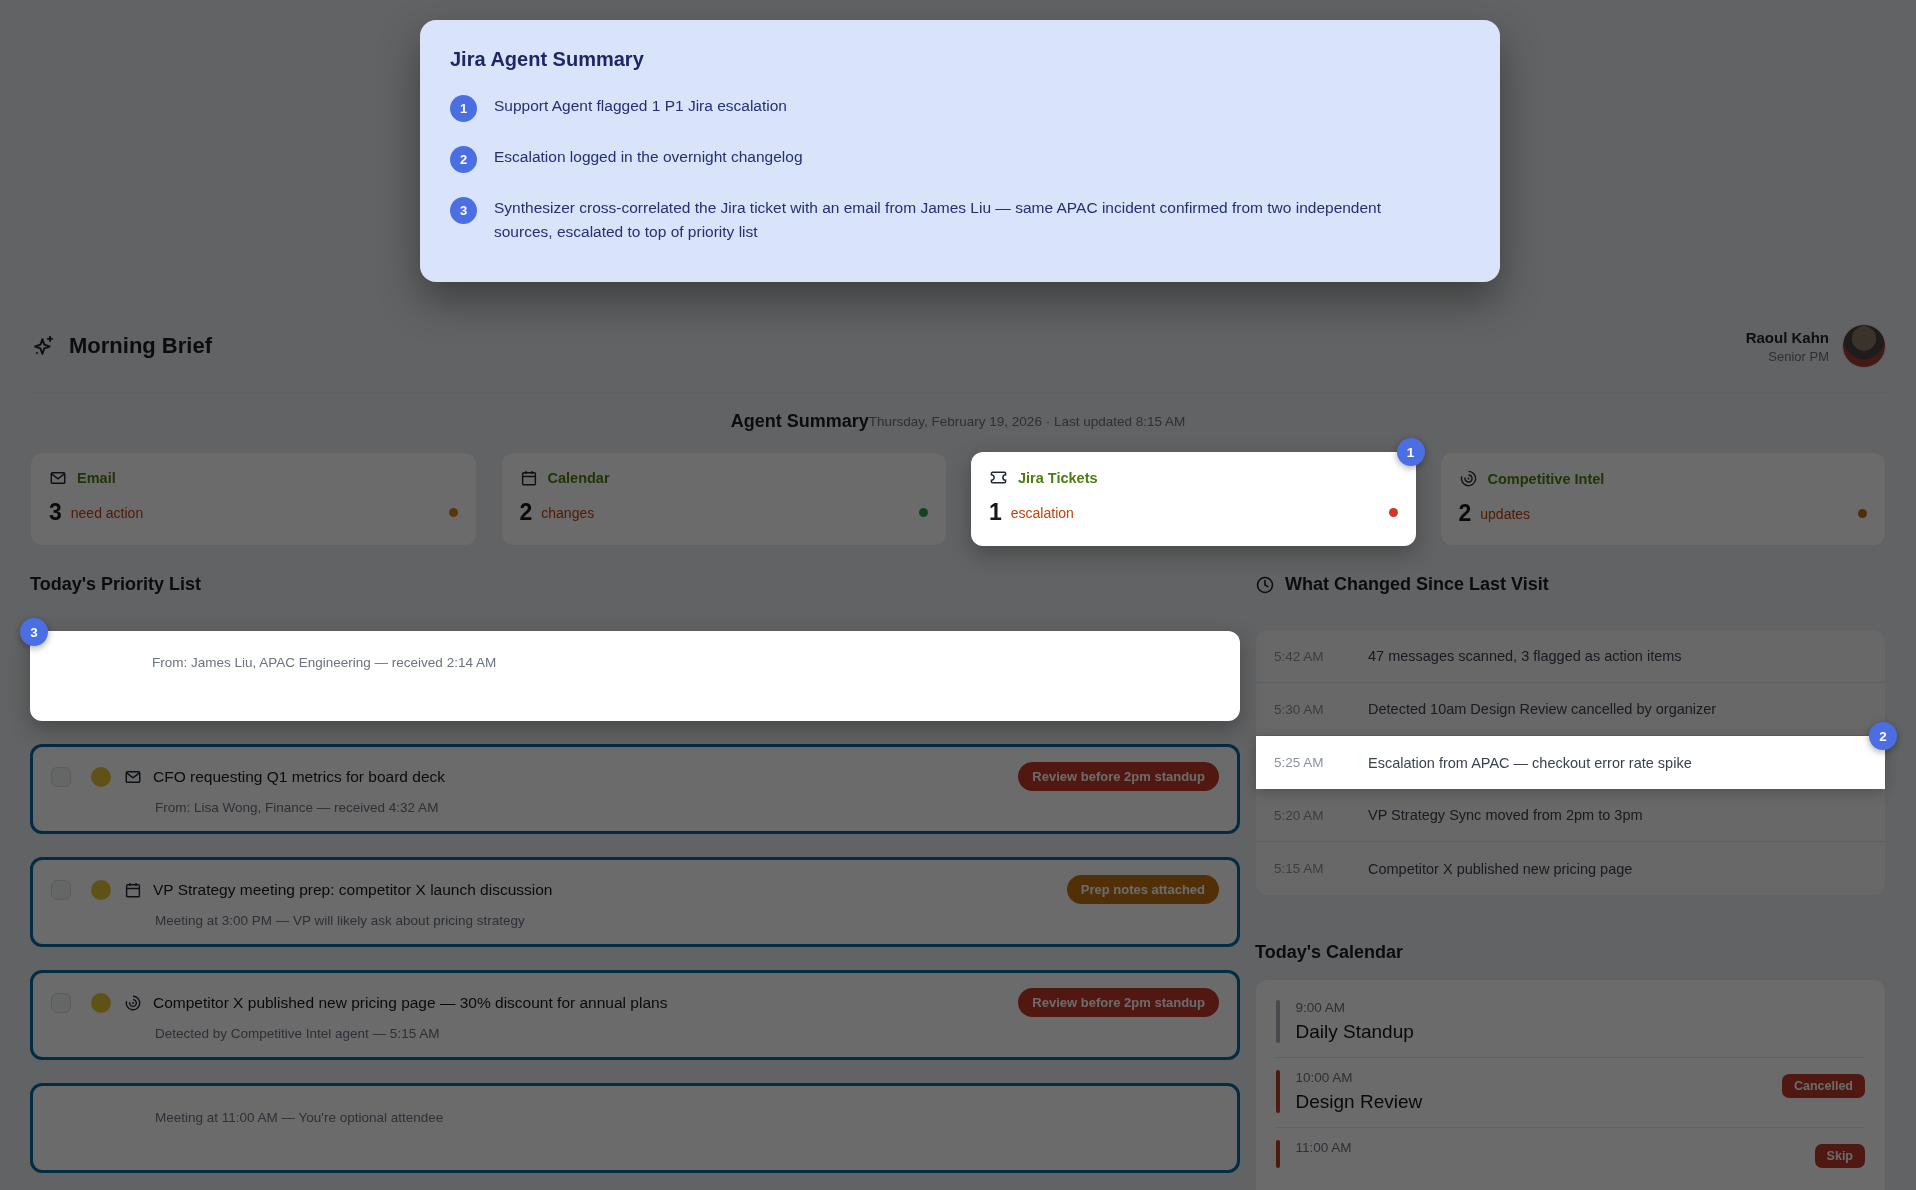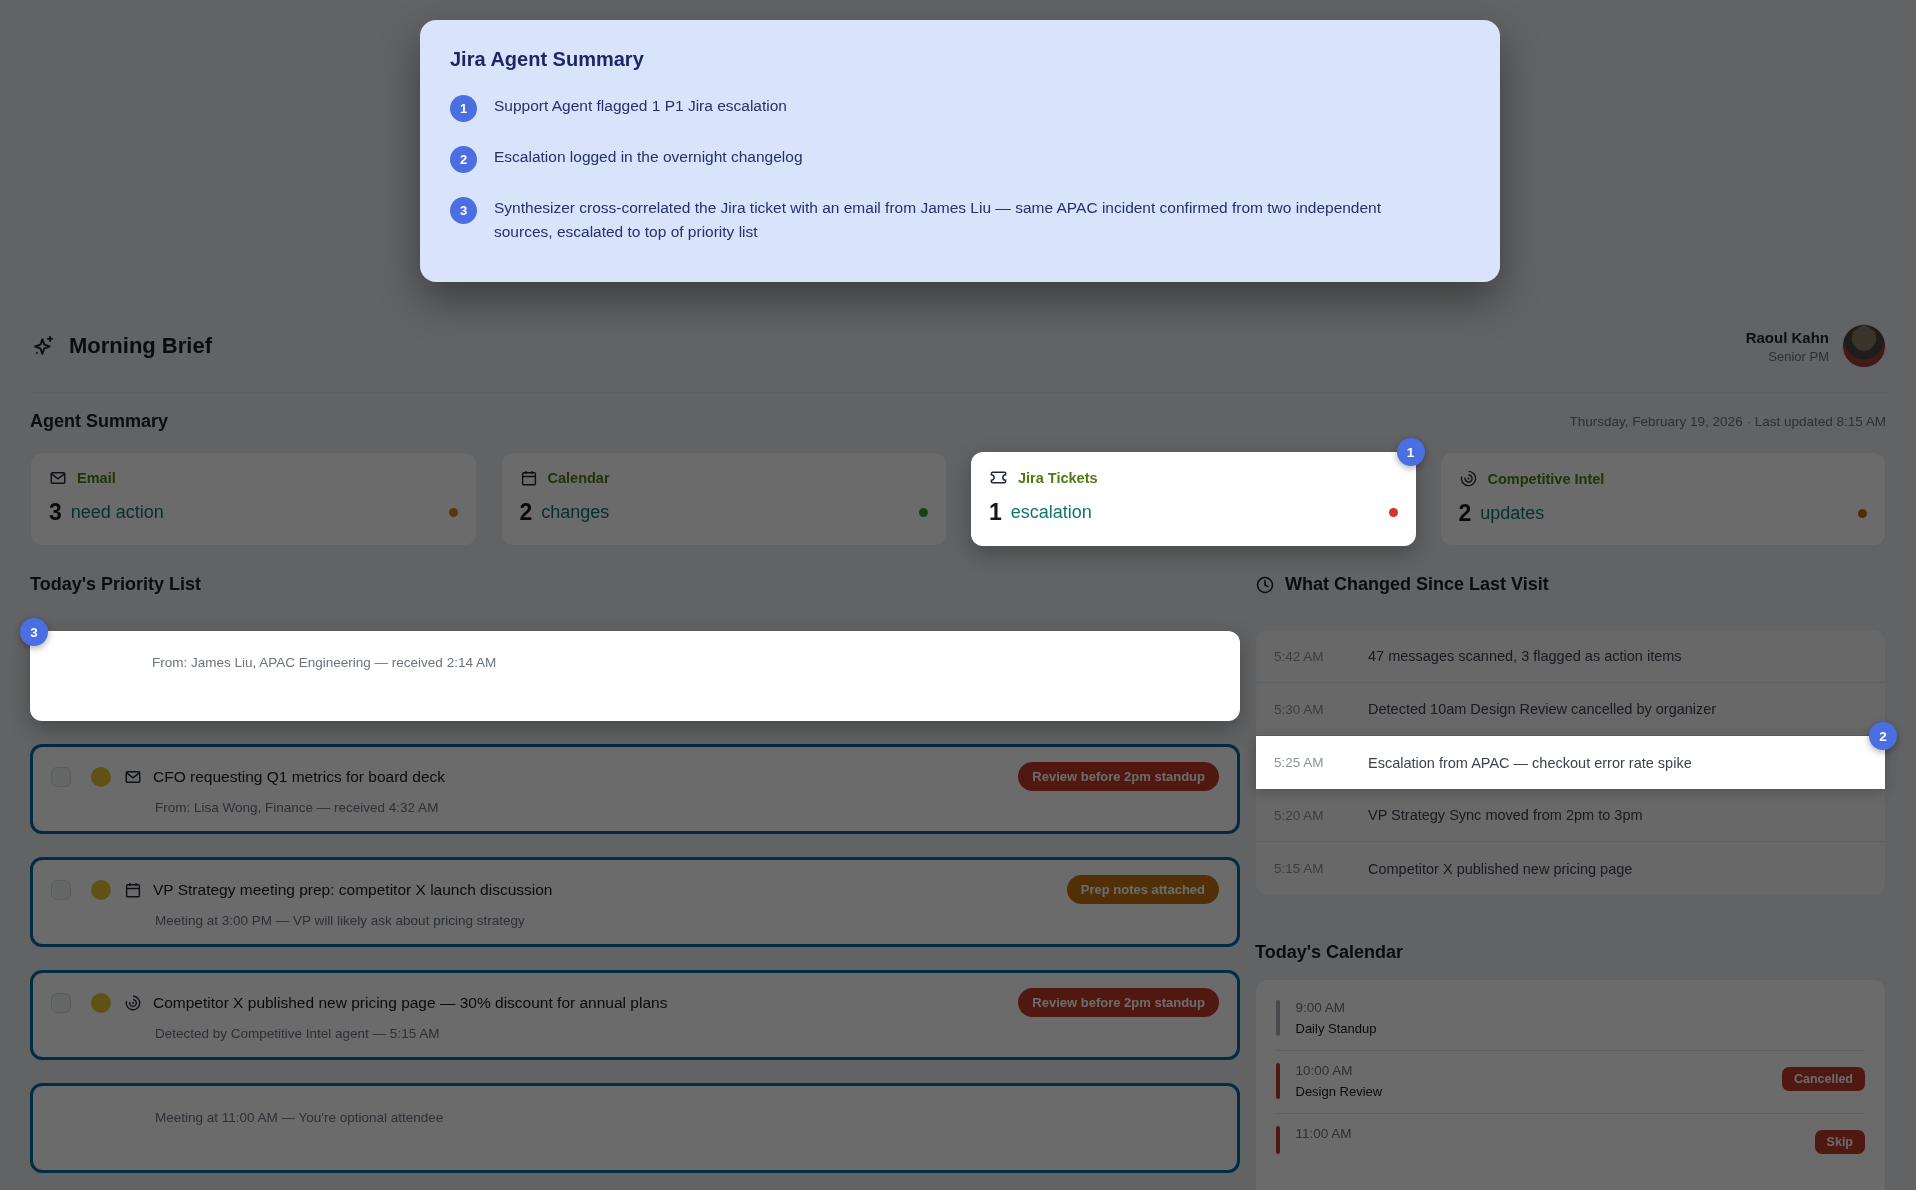--- a/index.html
+++ b/index.html
@@ -19,29 +19,29 @@
   .user { display:flex; align-items:center; gap:13px; }
   .user-meta { text-align:right; }
   .user-name { font-size:15px; font-weight:700; color:#23262b; }
   .user-role { font-size:13px; color:#6b7280; margin-top:3px; }
   .avatar { width:44px; height:44px; border-radius:50%;
     background:radial-gradient(circle at 50% 32%, #8a7a6a 0 34%, #4a4642 35% 58%, #a33b35 59% 100%);
     border:1px solid #d5d9de; }
   .hr { height:1px; background:#dfe2e6; margin-top:24px; }
 
   
-  .section-head { display:flex; justify-content:space-between; align-items:center; margin-top:18px; }
+  .section-head { display:flex; justify-content:center; align-items:center; margin-top:18px; }
   .section-title { font-size:18px; font-weight:700; color:#1b1d22; }
   .date-line { font-size:13.5px; color:#6b7280; }
   .cards-row { display:flex; gap:24px; margin-top:20px; }
   .a-card { flex:1; background:#fff; border-radius:12px; padding:16px 18px; height:94px; position:relative; border:1px solid #e7e9ec; }
   .a-card-top { display:flex; align-items:center; gap:10px; font-size:14.5px; font-weight:700; color:#4d7c0f; }
   .a-card-bot { display:flex; align-items:center; gap:9px; margin-top:12px; }
   .a-count { font-size:23px; font-weight:700; color:#16181d; }
-  .a-caption { font-size:18px; color:#0f766e; }
+  .a-caption { font-size:14px; color:#c2410c; }
   .status-dot { width:9px; height:9px; border-radius:50%; margin-left:auto; }
   .icon { display:inline-flex; flex:none; }
   .icon svg { display:block; }
 
   
   .cols { display:flex; gap:15px; margin-top:28px; }
   .col-left { width:1210px; flex:none; }
   .col-right { width:631px; flex:none; }
   .col-head { display:flex; align-items:center; gap:10px; }
 
@@ -63,21 +63,21 @@
   .log-time { width:80px; flex:none; font-size:13.5px; color:#8d939c; }
   .log-text { font-size:14.5px; color:#3c4250; margin-left:14px; white-space:nowrap; }
   .log-row.spot { background:#fff; box-shadow:0 3px 12px rgba(0,0,0,.22); border-bottom:none; }
 
   
   .cal-head { margin-top:46px; }
   .cal-card { background:#fff; border-radius:12px; margin-top:16px; padding:8px 20px 60px; border:1px solid #e7e9ec; }
   .cal-event { display:flex; align-items:flex-start; padding:12px 0 14px; }
   .cal-bar { width:3.5px; border-radius:4px; align-self:stretch; margin-right:16px; flex:none; }
   .cal-time { font-size:13.5px; color:#6b7280; }
-  .cal-title { font-size:13px; font-weight:500; color:#15171c; margin-top:6px; }
+  .cal-title { font-size:19px; font-weight:500; color:#15171c; margin-top:6px; }
   .cal-badge { margin-left:auto; margin-top:4px; border-radius:7px; padding:5px 12px; font-size:12.5px; font-weight:700; color:#fff; }
   .cal-div { height:1px; background:#e5e7eb; }
 
   
   .dim { position:absolute; inset:0; background:rgba(0,0,0,.58); z-index:50; }
   .spot { position:relative; z-index:60; }
   .a-card.spot, .p-item.spot { border:none; box-shadow:0 8px 22px rgba(0,0,0,.28); }
   .step-badge { position:absolute; width:28px; height:28px; border-radius:50%;
     color:#fff; font-size:13.5px; font-weight:700; display:flex; align-items:center; justify-content:center;
     box-shadow:0 2px 7px rgba(0,0,0,.35); z-index:65; }

